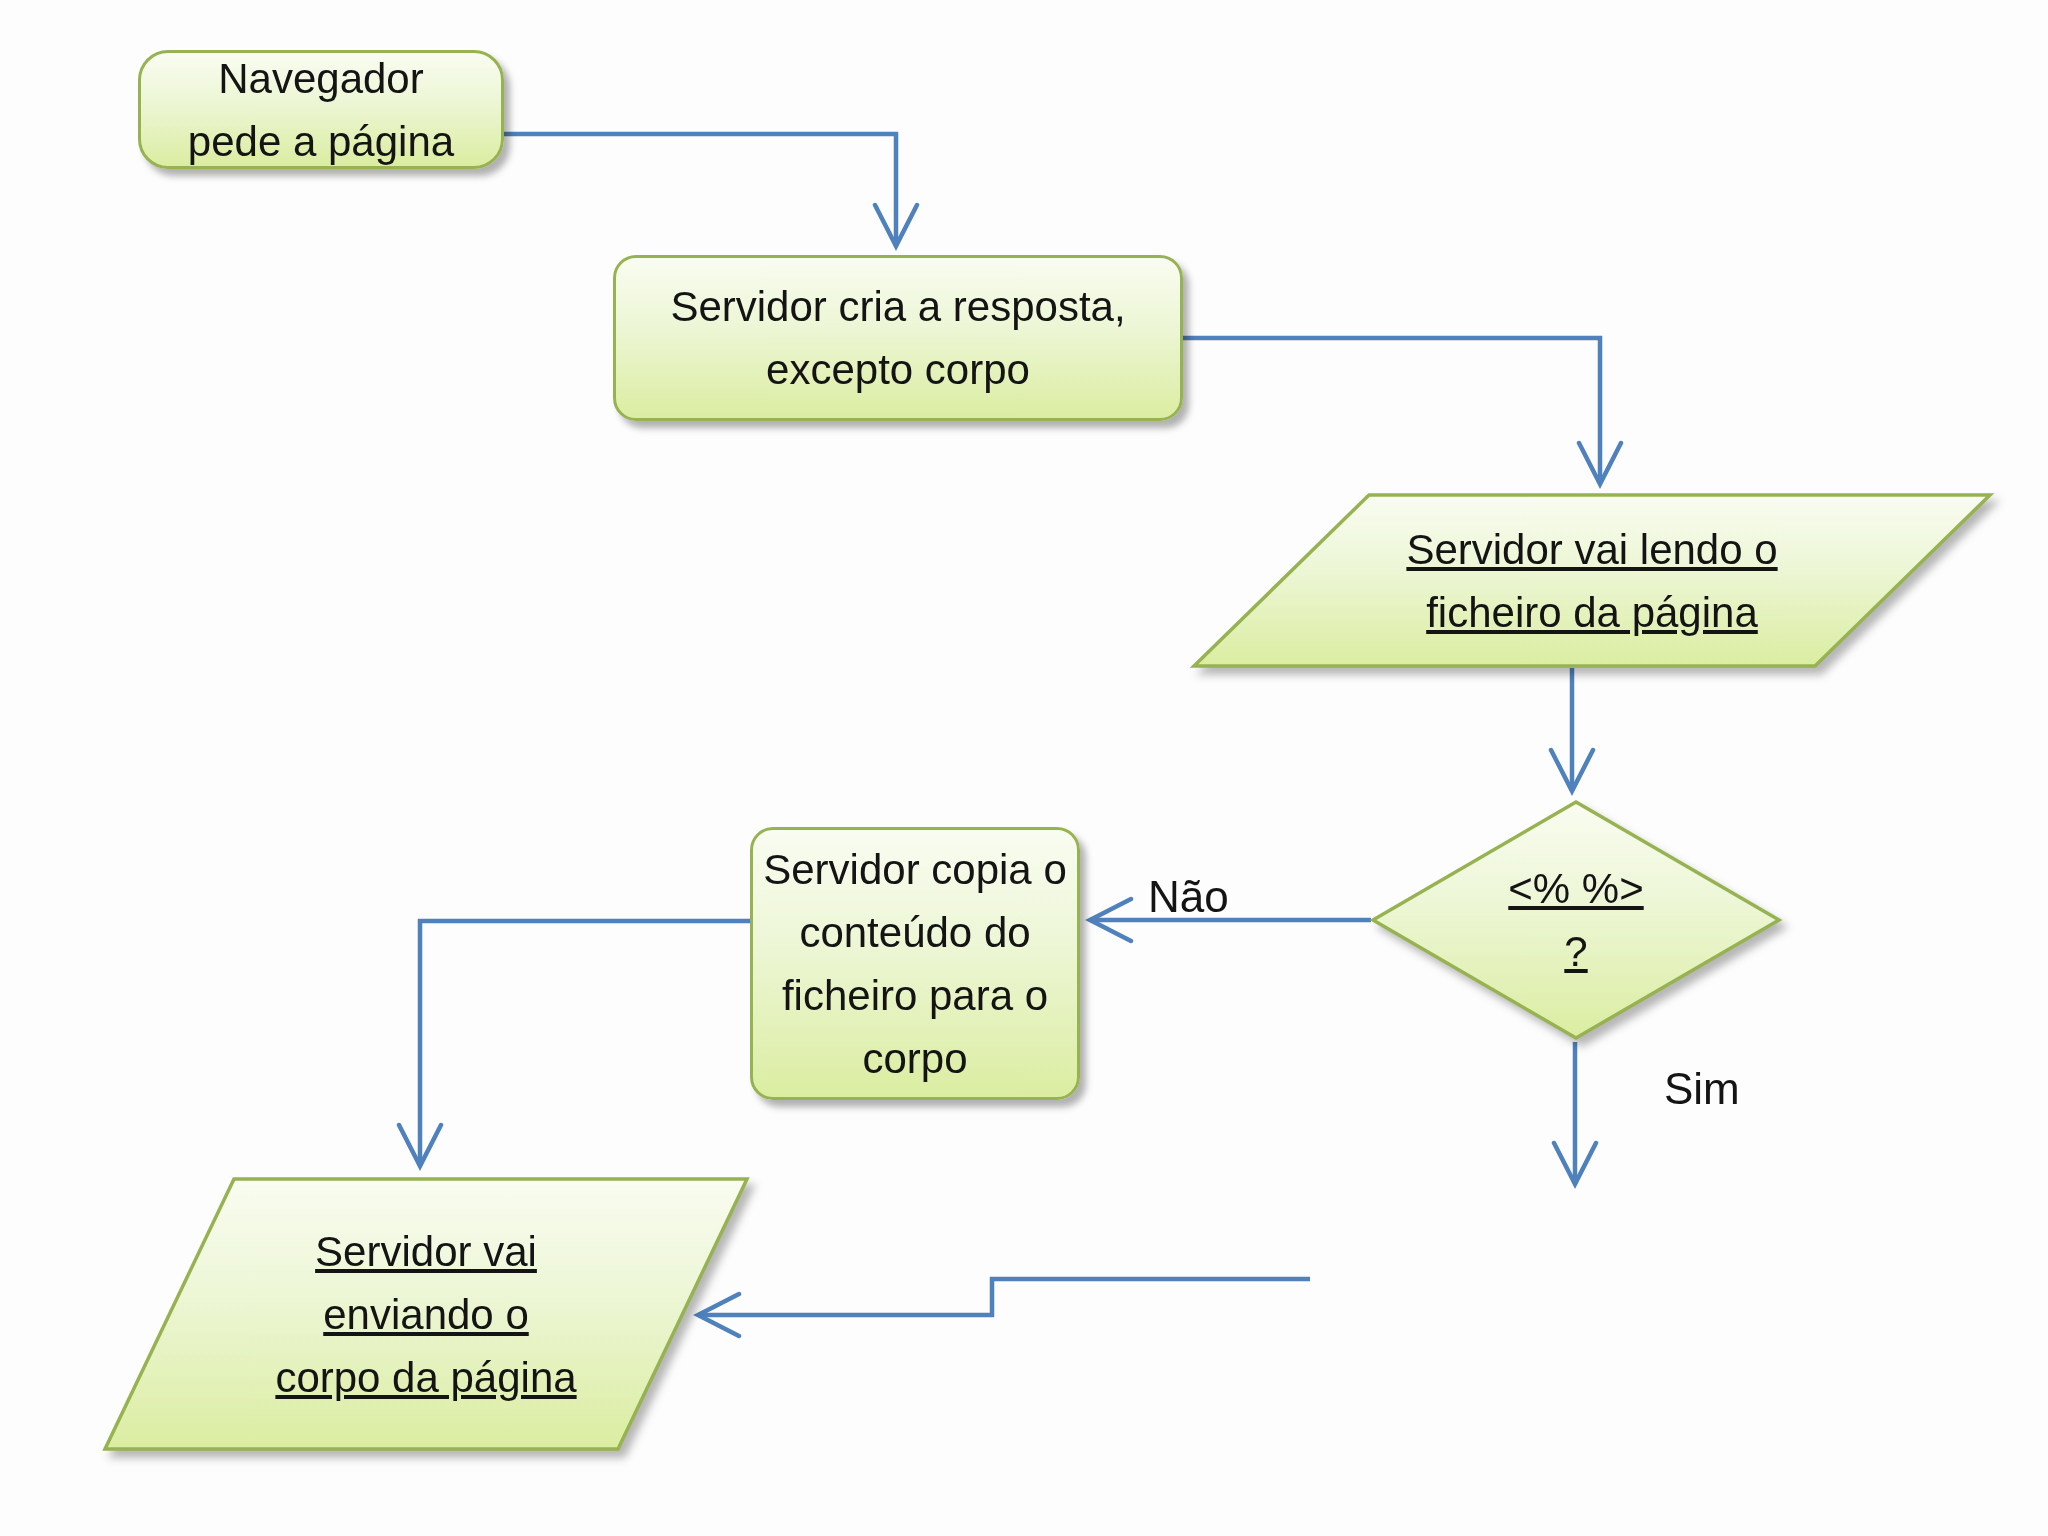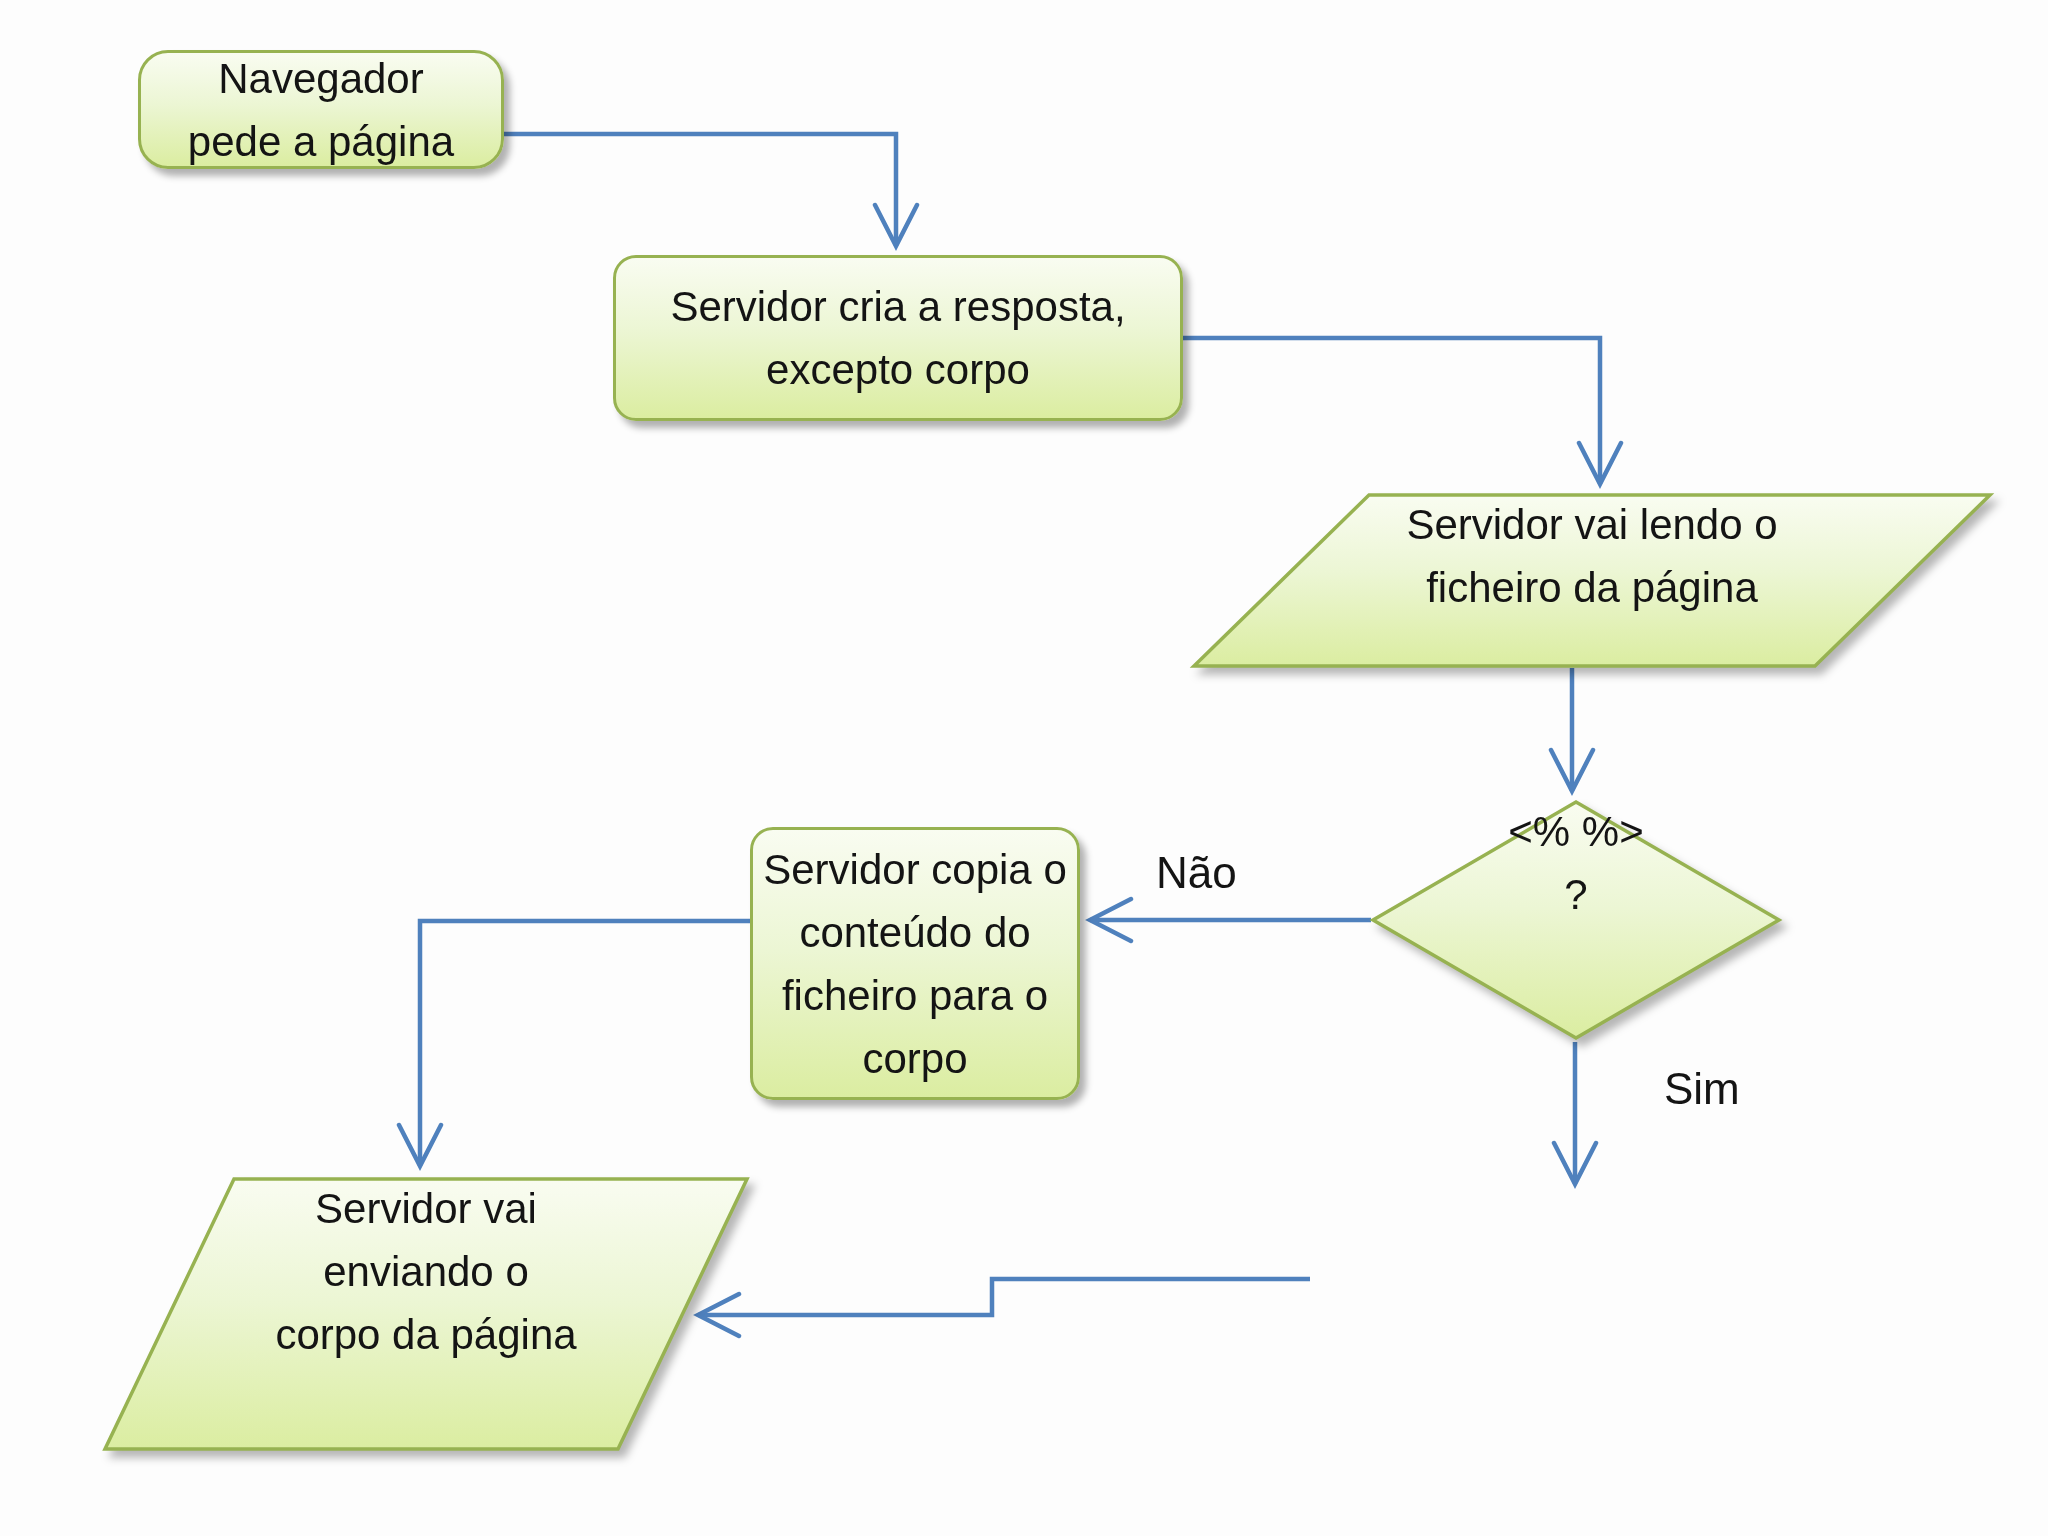--- a/index.html
+++ b/index.html
@@ -64,24 +64,25 @@
   .shape-svg polygon{
     stroke:var(--shape-border);
     stroke-width:3.5;
   }
   .g-top{stop-color:var(--shape-fill-top);}
   .g-mid{stop-color:var(--shape-fill-mid);}
   .g-bot{stop-color:var(--shape-fill-bottom);}
   .shape-label{
     position:absolute;
     display:flex;
-    align-items:flex-start;
+    align-items:center;
     justify-content:center;
     text-align:center;
     pointer-events:none;
+    text-decoration:underline;
   }
   .label-text{
     white-space:pre-line;
     font-size:42px;
     line-height:1.5;
     color:var(--text);
   }
   .node .label-text{padding:0 8px;}
   .edge-label{
     position:absolute;
@@ -167,16 +168,16 @@
       </linearGradient>
     </defs>
     <polygon points="131,2 644,2 515,272 2,272" fill="url(#gradSendBody)"></polygon>
   </svg>
   <div class="shape-label" style="left:103px;top:1177px;width:646px;height:274px;">
     <div class="label-text">Servidor vai
 enviando o
 corpo da página</div>
   </div>
 
-  <div class="edge-label" style="left:1148px;top:848px;margin-left:8px;">Não</div>
+  <div class="edge-label" style="left:1148px;top:872px;">Não</div>
   <div class="edge-label" style="left:1664px;top:1064px;">Sim</div>
 
 </div>
 
 </body></html>

